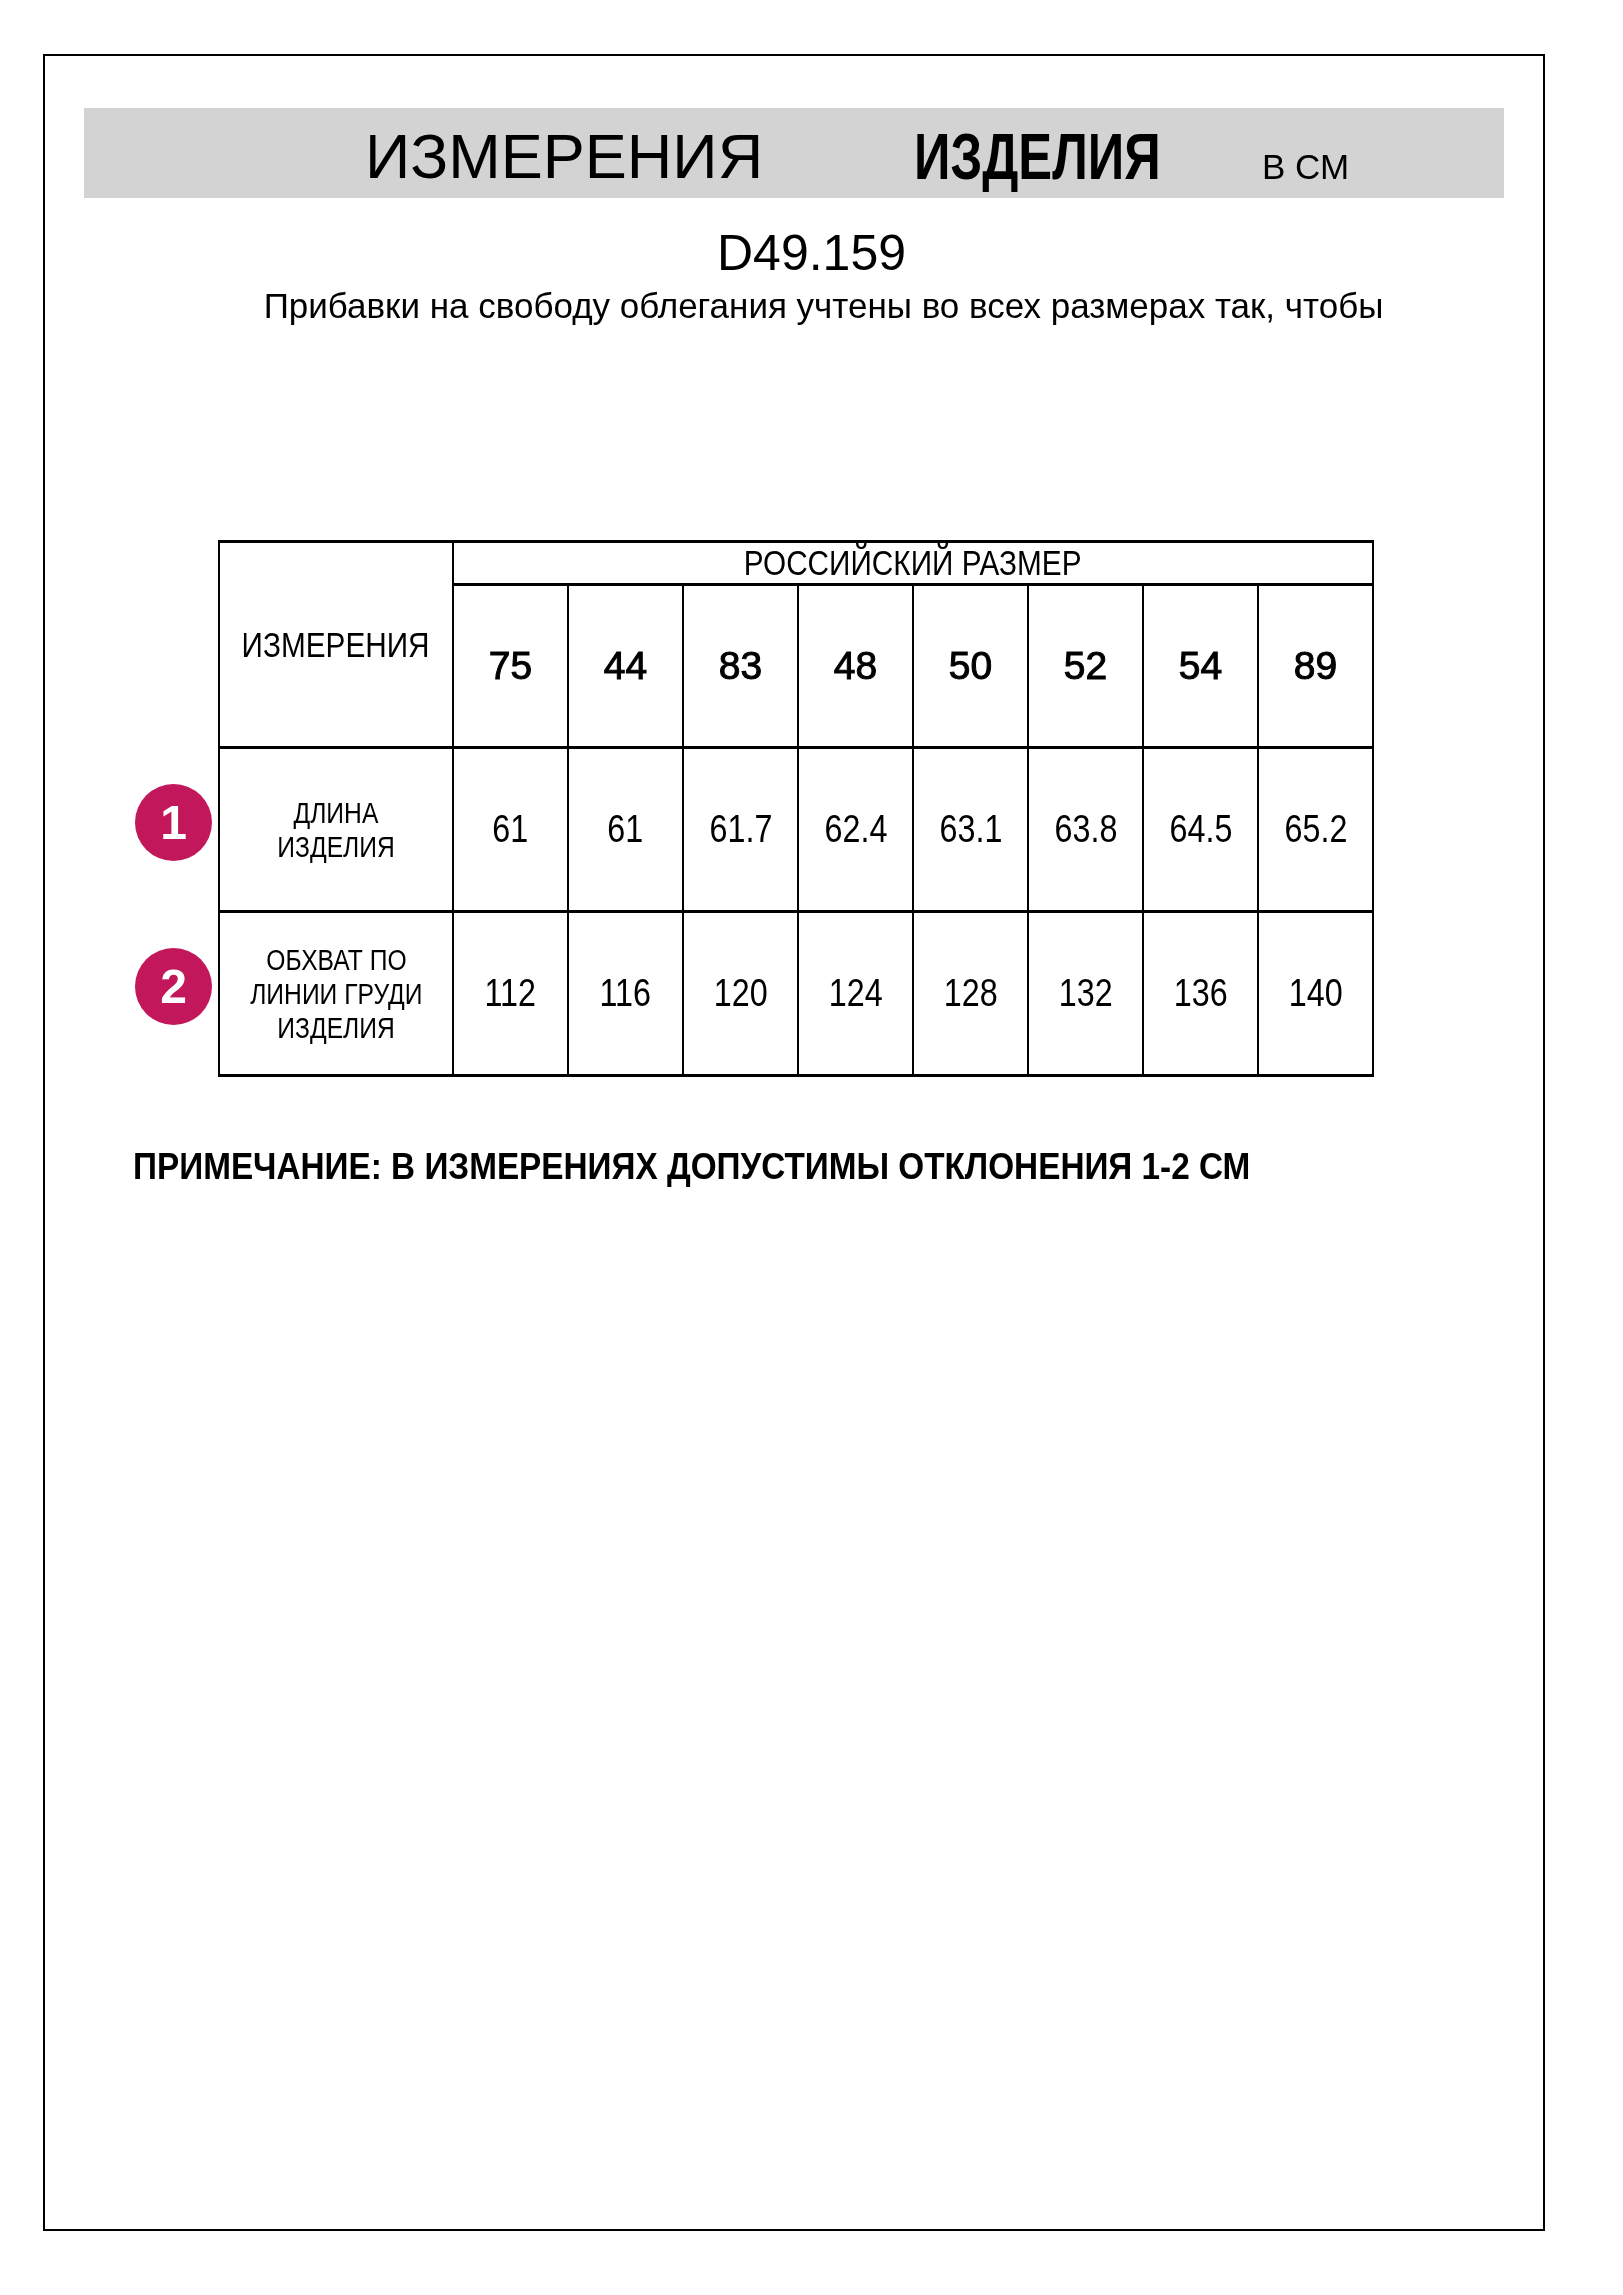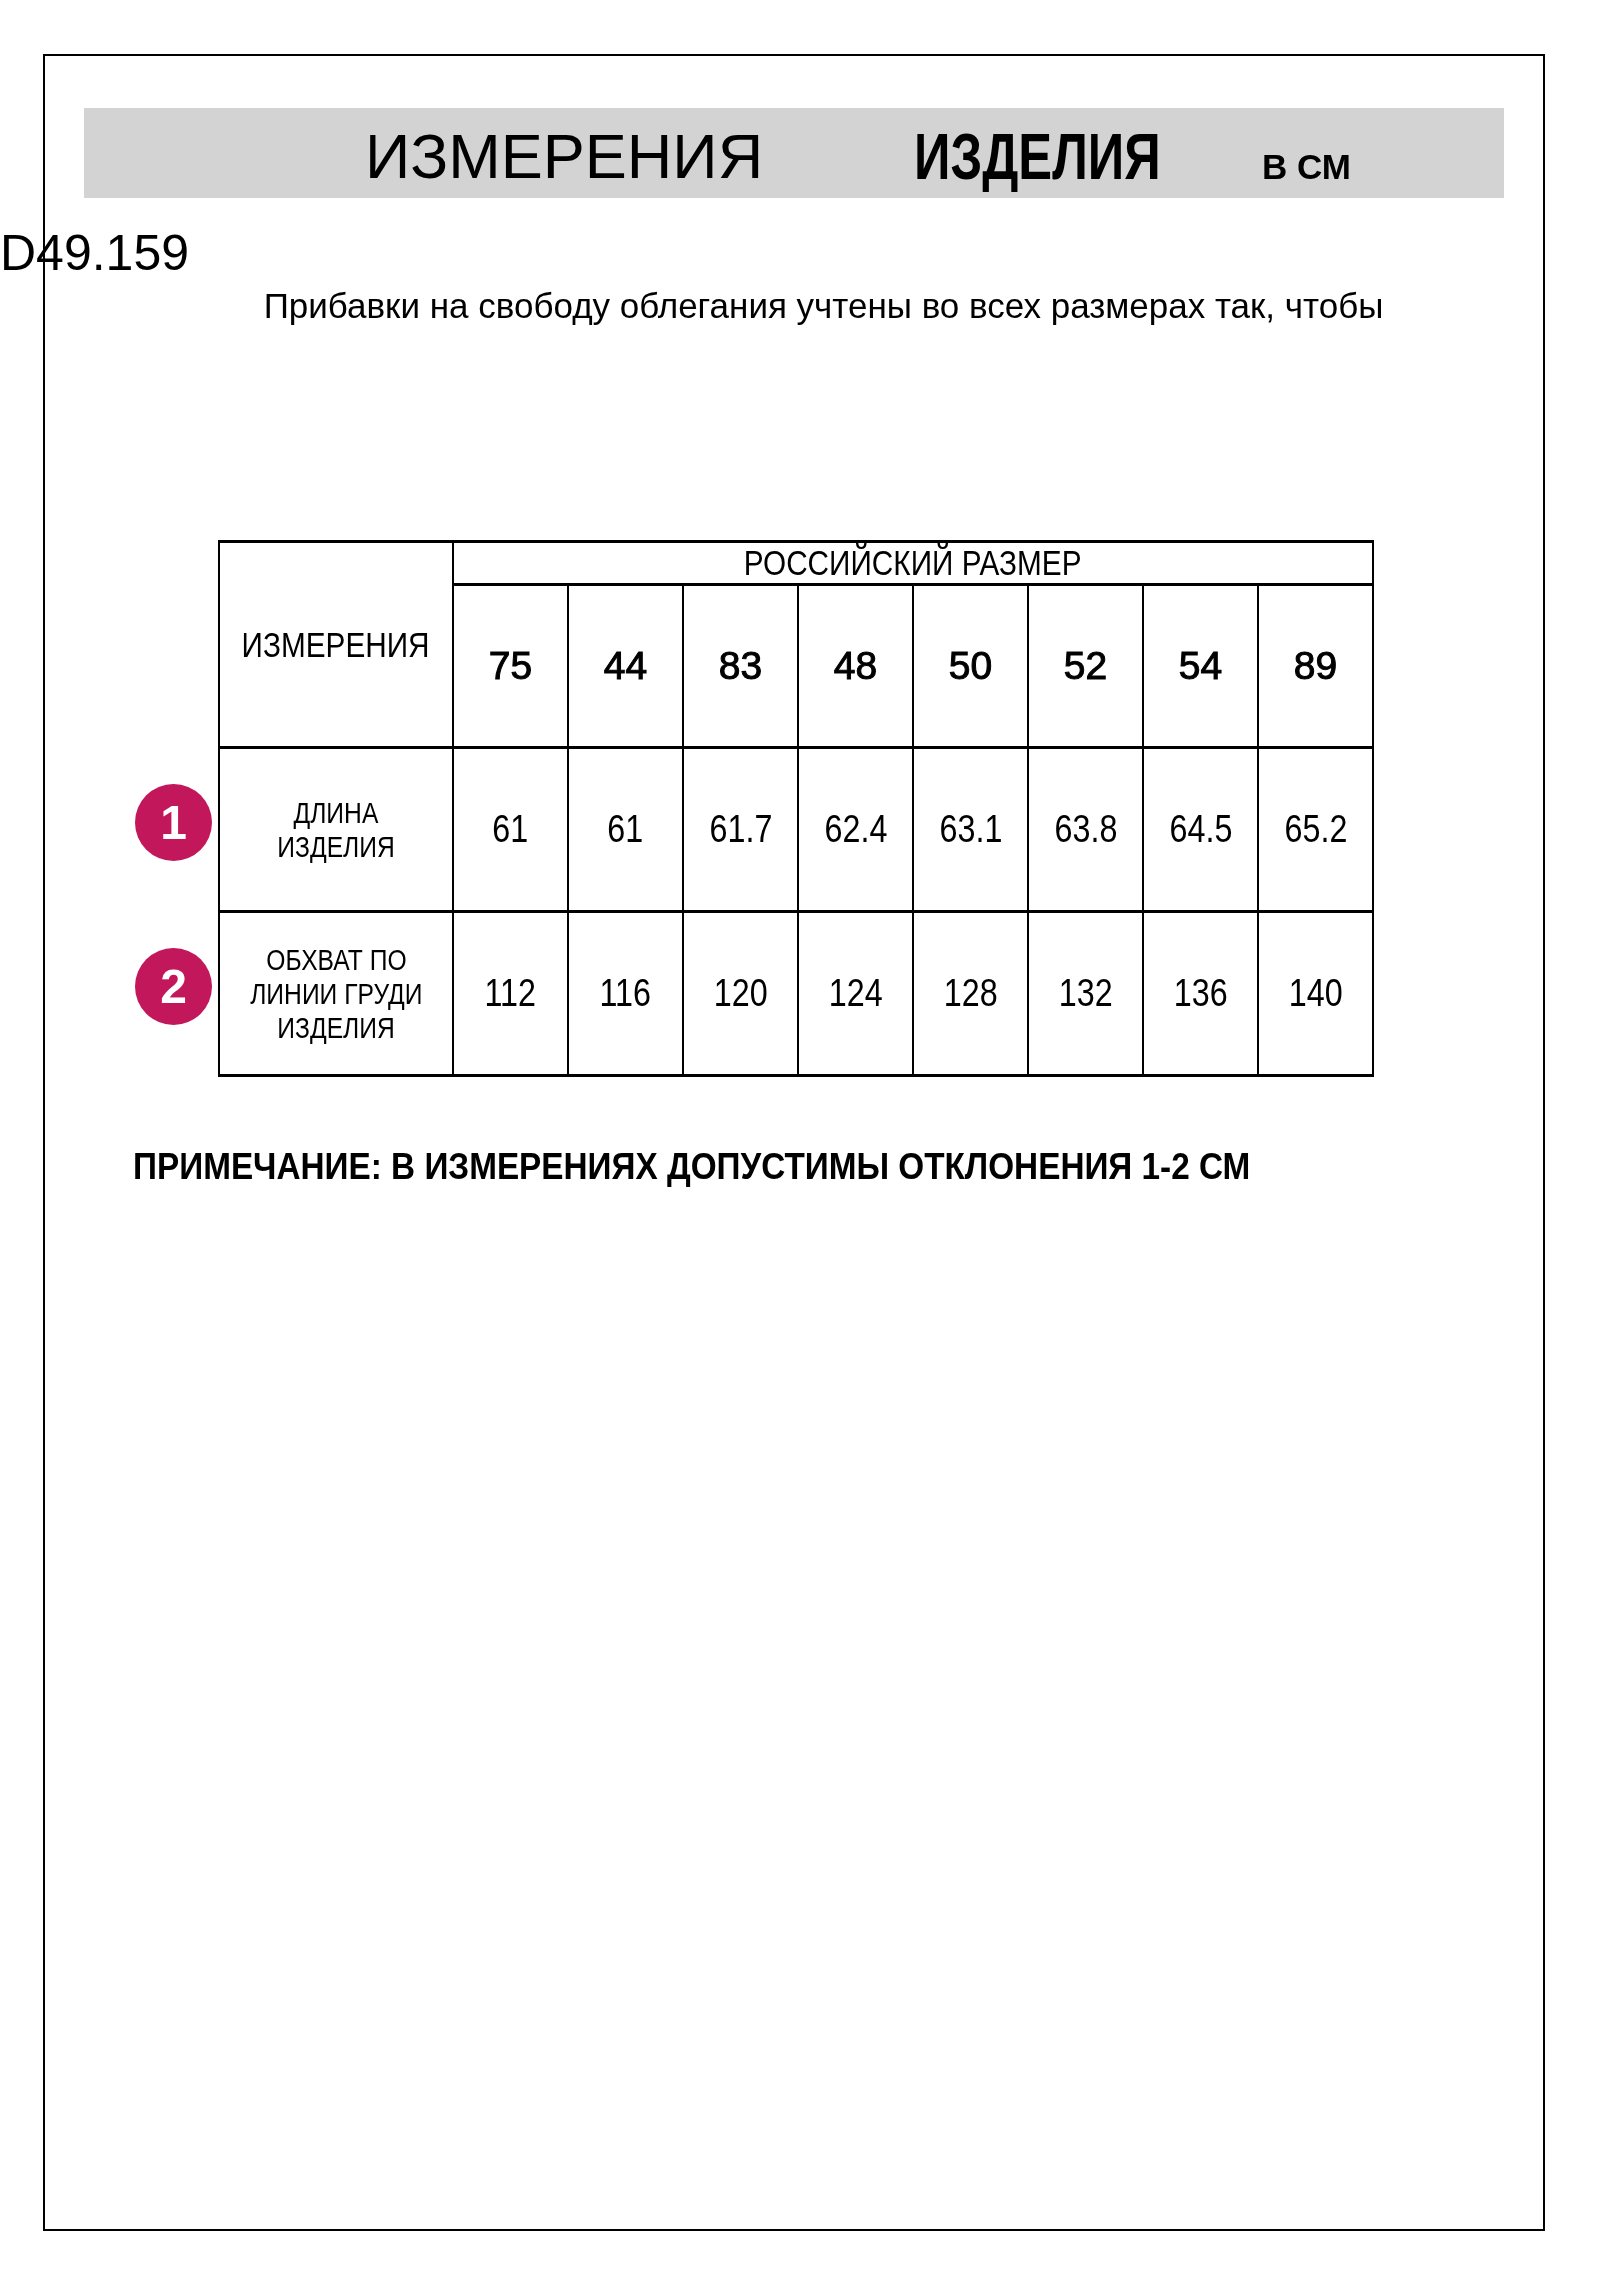--- a/index.html
+++ b/index.html
@@ -18,24 +18,24 @@
   }
   .title-bar {
     position:absolute; left:84px; top:108px;
     width:1420px; height:90px;
     background:#d3d3d3;
   }
   .tw { position:absolute; line-height:1; white-space:nowrap; }
   .title-w1 { left:281px; top:17px; font-size:63px; font-weight:400; }
   .title-w2 { left:830px; top:15.7px; font-size:65px; font-weight:700;
               transform:scaleX(0.78); transform-origin:left top; }
-  .title-w3 { left:1178px; top:41px; font-size:35px; font-weight:700; }
+  .title-w3 { left:1178px; top:41px; font-size:35px; font-weight:400; }
   .product-code {
     position:absolute; left:0; top:228px; width:1623px;
-    text-align:left; font-size:50px; line-height:1;
+    text-align:center; font-size:50px; line-height:1;
   }
   .intro {
     position:absolute; left:12px; top:285px; width:1623px;
     text-align:center; font-size:35px; line-height:41px;
   }
   .intro div { white-space:nowrap; }
   .note {
     position:absolute; left:0; top:1108px; width:1384px;
     text-align:center; font-size:37px; font-weight:700; line-height:1;margin-top:40px;
   }

